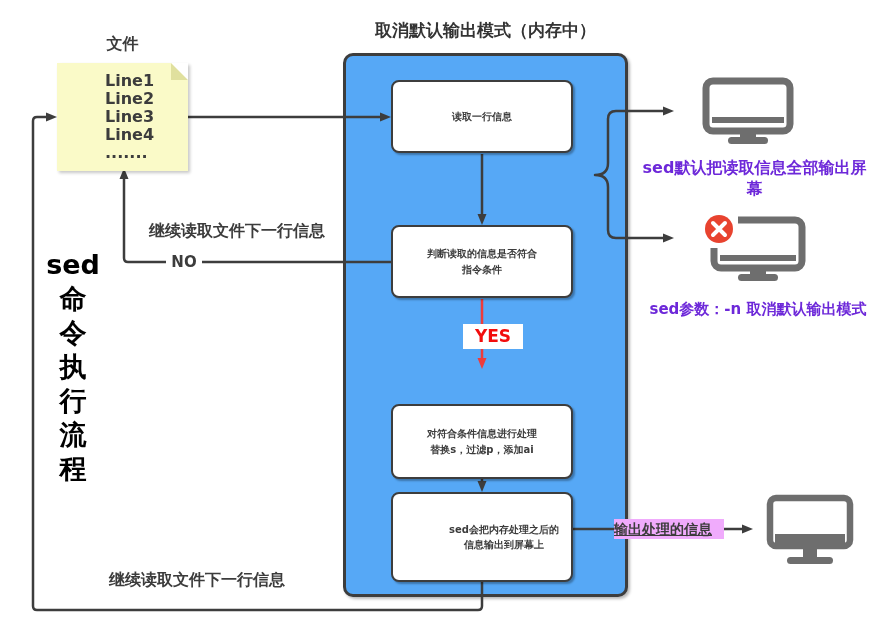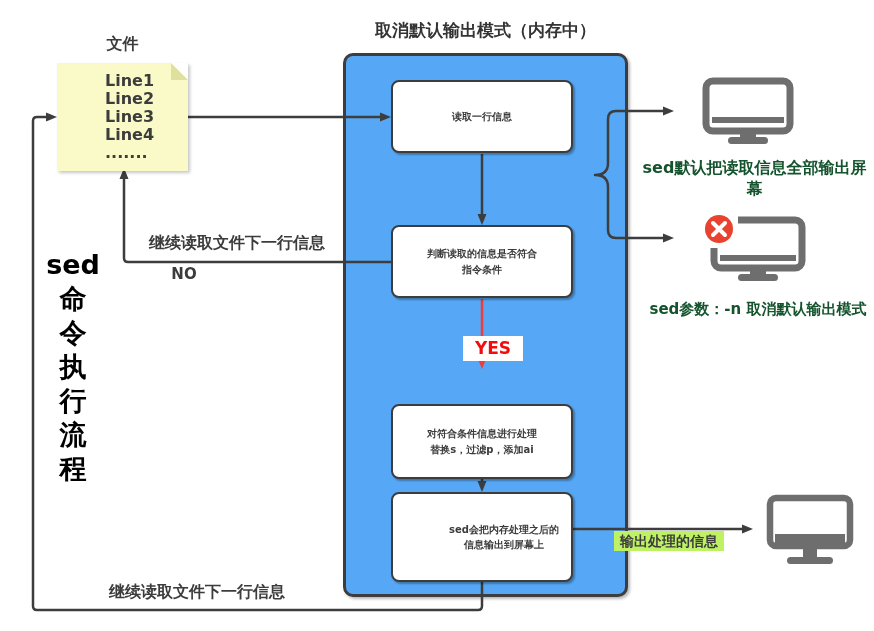--- a/index.html
+++ b/index.html
@@ -62,32 +62,32 @@
   }
 
   
   .side-label {
     left:46px; top:248px; width:54px; text-align:center;
     font-size:27px; font-weight:bold; color:#000000;
     line-height:34px; white-space:pre-line; z-index:3;
   }
 
   
-  .edge-label { z-index:4; font-weight:600; color:#3C3C3C;margin-top:12px; }
+  .edge-label { z-index:4; font-weight:600; color:#3C3C3C; }
   .cont-top    { left:146px; top:221px; width:182px; font-size:16px; text-align:center; }
   .cont-bottom { left:104px; top:570px; width:186px; font-size:16px; text-align:center; }
   .no-label  { left:166px; top:252px; width:36px; height:20px; background:#fff;
                font-size:15px; font-weight:bold; text-align:center; line-height:20px; }
   .yes-label { left:463px; top:324px; width:60px; height:25px; background:#fff;
                color:#F20D0D; font-size:17px; font-weight:bold; text-align:center; line-height:25px; }
-  .out-label { left:614px; top:519px; width:110px; height:20px; background:#bef264;
-               font-size:14px; text-align:center; line-height:20px; }
+  .out-label { left:614px; top:519px; width:110px; height:20px; background:#f0abfc;
+               font-size:14px; line-height:20px;text-decoration:underline; }
 
   
-  .cap { z-index:3; font-weight:600; color:#14532d; text-align:center; }
+  .cap { z-index:3; font-weight:600; color:#6d28d9; text-align:center; }
   .cap1 { left:635px; top:158px; width:239px; font-size:16px; }
   .cap2 { left:648px; top:300px; width:220px; font-size:15px; }
 
   .monitor { z-index:3; }
 </style>
 </head>
 <body>
 
 <div id="canvas">
 

